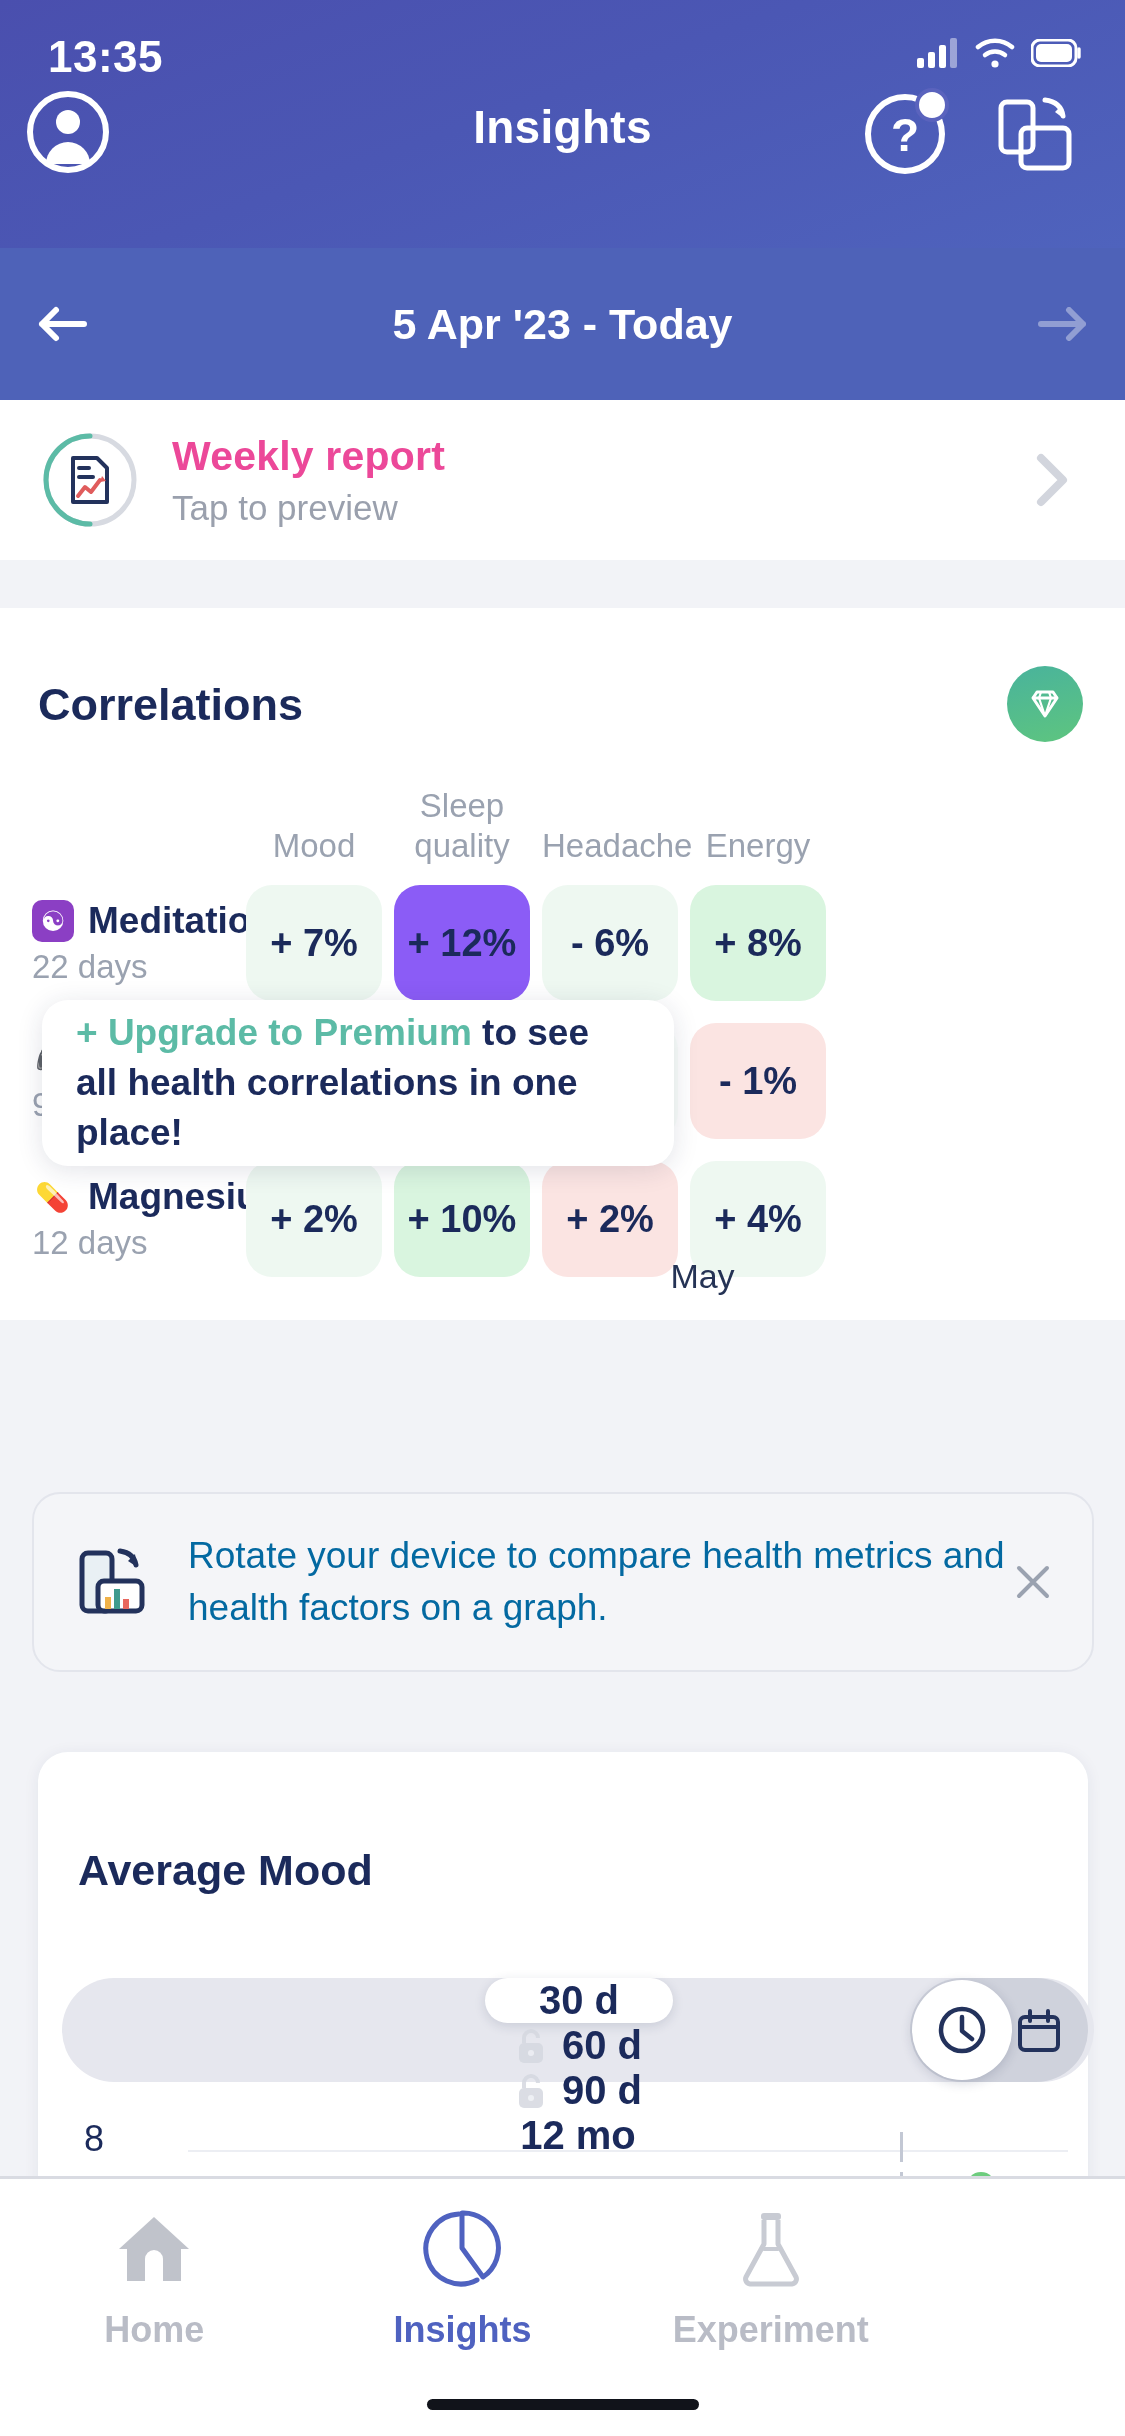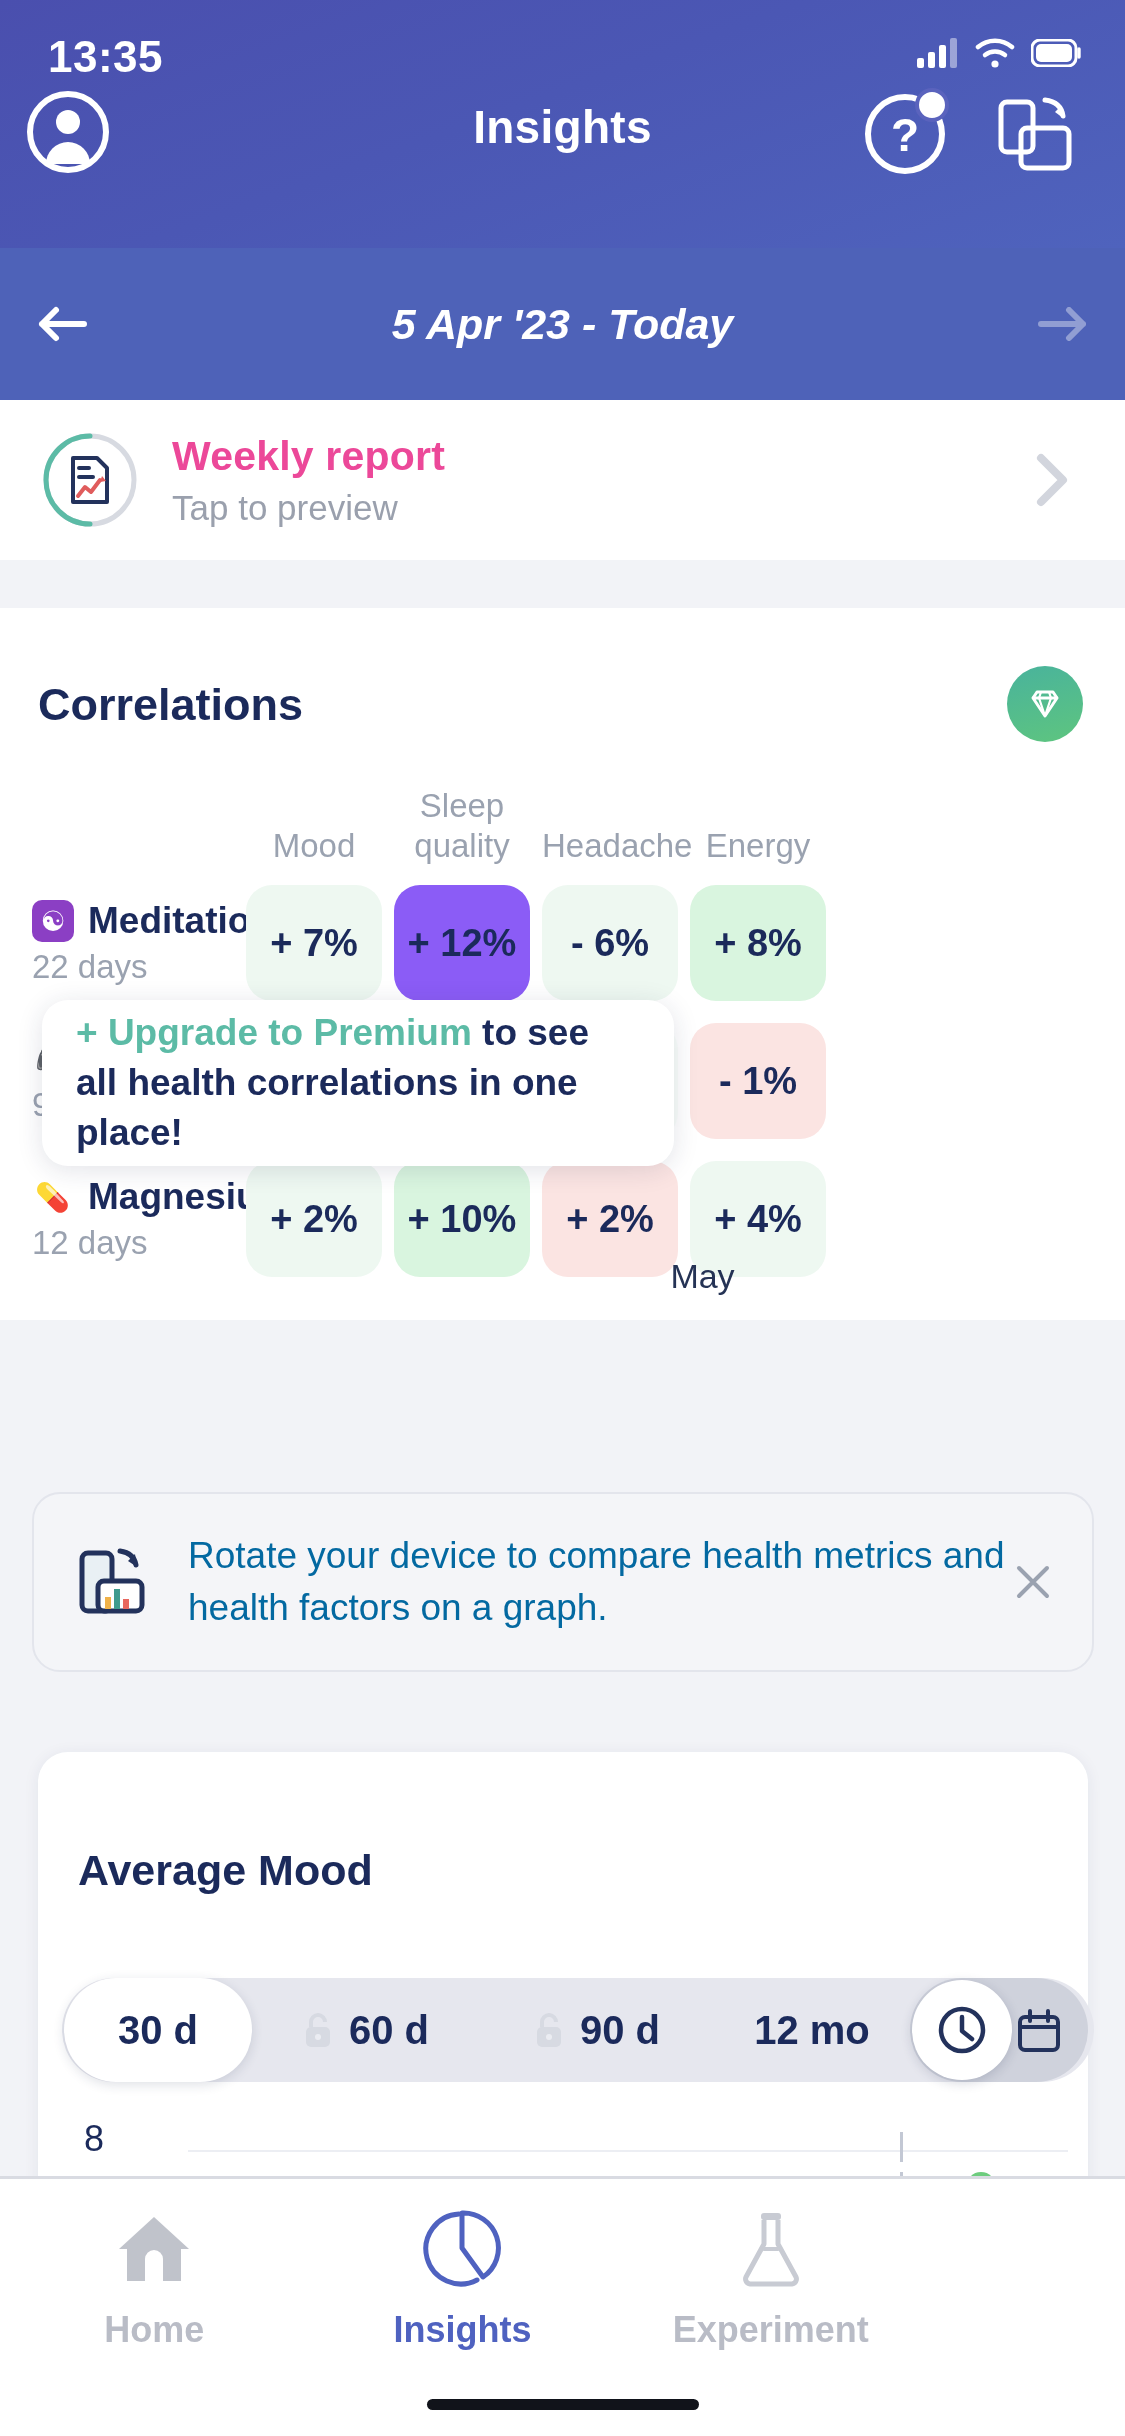--- a/index.html
+++ b/index.html
@@ -36,21 +36,21 @@
     background:#ffffff; border:4px solid #5a63bd;
   }
   .rotate-btn { position:absolute; right:48px; top:8px; width:82px; height:82px; }
 
   
   .datebar {
     position:absolute; top:248px; left:0; width:1125px; height:152px;
     background:#4e62b8;
     display:flex; align-items:center; justify-content:center;
   }
-  .date-label { color:#ffffff; font-size:43px; font-weight:700;font-style:italic; }
+  .date-label { color:#ffffff; font-size:43px; font-weight:700; }
   .date-prev { position:absolute; left:34px; top:50px; width:56px; height:52px; }
   .date-next { position:absolute; right:34px; top:50px; width:56px; height:52px; opacity:0.38; }
 
   
   .weekly {
     position:absolute; top:400px; left:0; width:1125px; height:160px;
     background:#ffffff; display:flex; align-items:center;
   }
   .weekly-ring { position:relative; margin-left:40px; width:100px; height:100px; flex:0 0 auto; }
   .weekly-txt { margin-left:32px; flex:1 1 auto; }
@@ -164,21 +164,21 @@
   
   .range-row {
     position:absolute; left:30px; top:1972px; width:1064px; height:116px;
   }
   .range-track {
     position:absolute; left:32px; top:6px; width:1032px; height:104px;
     background:#e6e7ee; border-radius:52px;
   }
   .range-items {
     position:absolute; left:32px; top:6px; width:1032px; height:104px;
-    display:flex; align-items:center;
+    display:flex; align-items:center;flex-direction:column;
   }
   .range-item {
     position:relative; display:flex; align-items:center; justify-content:center; gap:14px;
     font-size:40px; font-weight:700; color:#1b2a5b; height:104px;
   }
   .range-item.sel {
     background:#ffffff; border-radius:52px;
     box-shadow:0 3px 12px rgba(30,40,80,0.14);
   }
   .lock-ico { width:34px; height:40px; flex:0 0 auto; opacity:0.85; }

